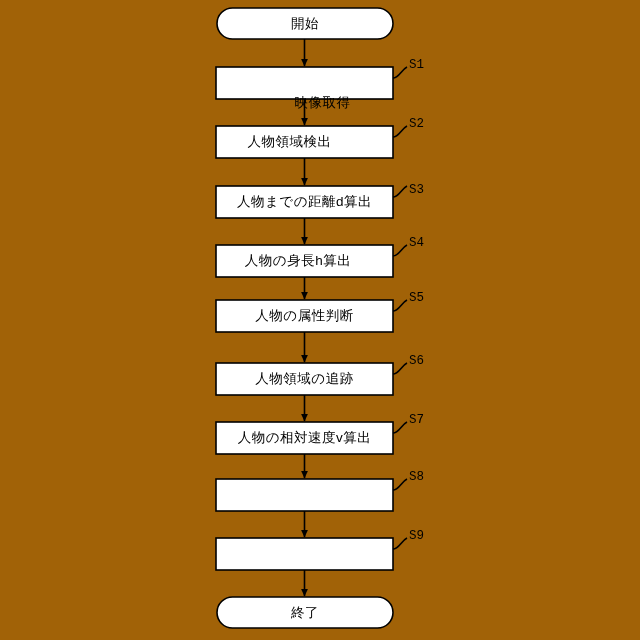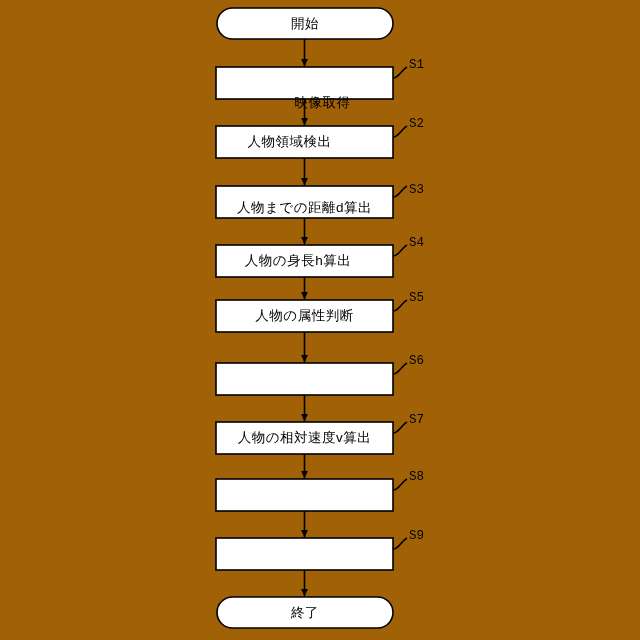--- a/index.html
+++ b/index.html
@@ -95,23 +95,24 @@
     <path d="M393,490 C399,490 401,482 407,479" fill="none" stroke="#000000" stroke-width="1.6"></path>
     <path d="M393,549 C399,549 401,541 407,538" fill="none" stroke="#000000" stroke-width="1.6"></path>
   </svg>
 
   <div class="node-label" style="left:217px; top:8px; width:176px; height:31px;">開始</div>
 
   <div class="node-label" style="left:217px; top:597px; width:176px; height:31px;text-align:center;">終了</div>
 
   <div class="node-label" style="left:216px; top:79px; width:213px; height:32px;margin-top:8px;">映像取得</div>
   <div class="node-label" style="left:216px; top:126px; width:147px; height:32px;">人物領域検出</div>
-  <div class="node-label" style="left:216px; top:192px; width:177px; height:32px;">人物までの距離d算出</div>
+  <div class="node-label" style="left:216px; top:186px; width:177px; height:32px;">人物までの距離d算出</div>
   <div class="node-label" style="left:216px; top:245px; width:164px; height:32px;">人物の身長h算出</div>
   <div class="node-label" style="left:216px; top:300px; width:177px; height:32px;border-radius:6px;">人物の属性判断</div>
+  <div class="node-label" style="left:216px; top:363px; width:177px; height:32px;">人物領域の追跡</div>
   <div class="node-label" style="left:216px; top:422px; width:177px; height:32px;">人物の相対速度v算出</div>
 
   <div class="step-tag" style="left:409px; top:59px;">S1</div>
   <div class="step-tag" style="left:409px; top:118px;">S2</div>
   <div class="step-tag" style="left:409px; top:184px;">S3</div>
   <div class="step-tag" style="left:409px; top:237px;">S4</div>
   <div class="step-tag" style="left:409px; top:292px;">S5</div>
   <div class="step-tag" style="left:409px; top:355px;">S6</div>
   <div class="step-tag" style="left:409px; top:414px;">S7</div>
   <div class="step-tag" style="left:409px; top:471px;">S8</div>

